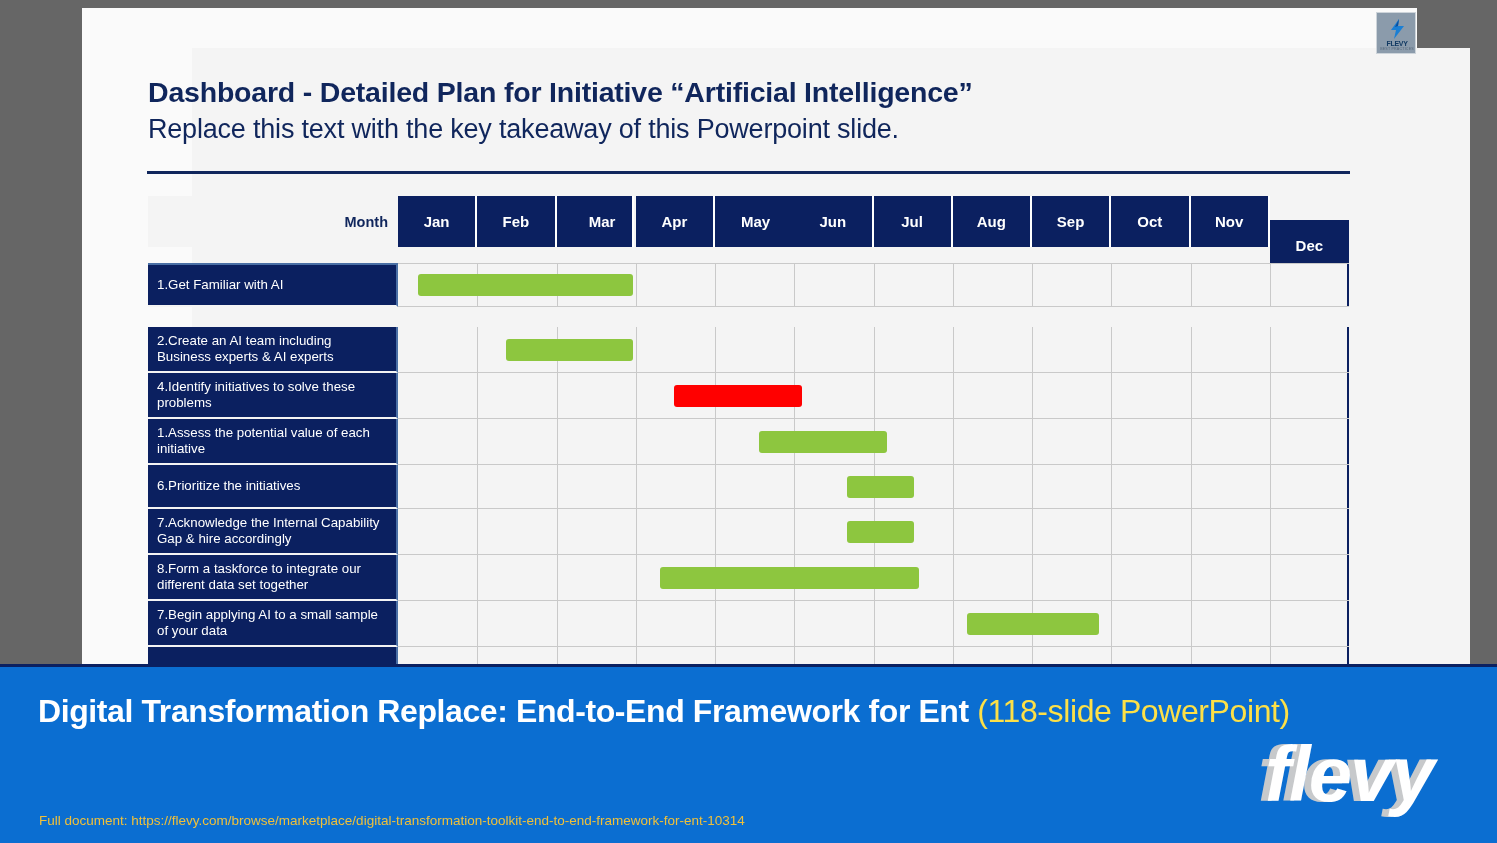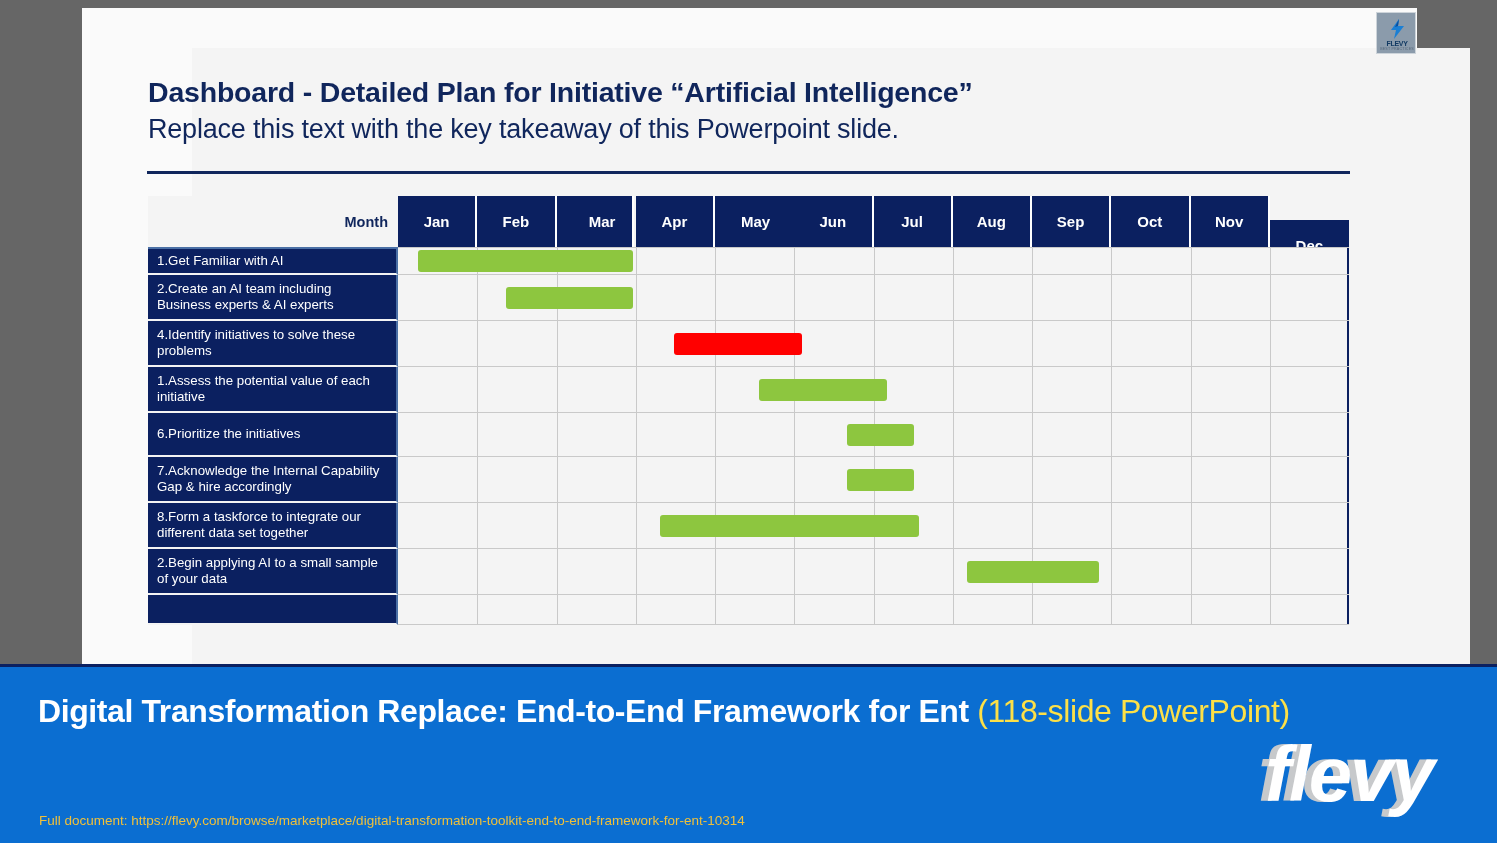--- a/index.html
+++ b/index.html
@@ -191,39 +191,39 @@
           <div class="g-mcell" style="left: 646.25px; width: 79.25px;">Jun</div>
           <div class="g-mcell" style="left: 725.5px; width: 79.25px;">Jul</div>
           <div class="g-mcell" style="left: 804.75px; width: 79.25px;">Aug</div>
           <div class="g-mcell" style="left: 884px; width: 79.25px;">Sep</div>
           <div class="g-mcell" style="left: 963.25px; width: 79.25px;">Oct</div>
           <div class="g-mcell" style="left: 1042.5px; width: 79.25px;">Nov</div>
           <div class="g-mcell" style="left: 1121.75px; width: 79.25px; border-right: none; margin-top: 24px;">Dec</div>
         </div>
     </div>
     <div class="g-body" id="gantt-body">
-        <div class="g-row" style="height: 28px;">
+        <div class="g-row" style="height: 44px; margin-top: 16px;">
           <div class="g-label first">1.Get Familiar with AI</div>
           <div class="g-track first">
             <div class="g-grid" style="left: 79.25px;"></div>
             <div class="g-grid" style="left: 158.5px;"></div>
             <div class="g-grid" style="left: 237.75px;"></div>
             <div class="g-grid" style="left: 317px;"></div>
             <div class="g-grid" style="left: 396.25px;"></div>
             <div class="g-grid" style="left: 475.5px;"></div>
             <div class="g-grid" style="left: 554.75px;"></div>
             <div class="g-grid" style="left: 634px;"></div>
             <div class="g-grid" style="left: 713.25px;"></div>
             <div class="g-grid" style="left: 792.5px;"></div>
             <div class="g-grid" style="left: 871.75px;"></div>
             <div class="g-edge-right"></div>
             <div class="bar" style="left: 19.8125px; width: 215.56px; background: rgb(141, 198, 63);"></div>
           </div>
         </div>
-        <div class="g-row" style="height: 46px;">
+        <div class="g-row" style="height: 46px; margin-top: 20px;">
           <div class="g-label">2.Create an AI team including Business experts &amp; AI experts</div>
           <div class="g-track">
             <div class="g-grid" style="left: 79.25px;"></div>
             <div class="g-grid" style="left: 158.5px;"></div>
             <div class="g-grid" style="left: 237.75px;"></div>
             <div class="g-grid" style="left: 317px;"></div>
             <div class="g-grid" style="left: 396.25px;"></div>
             <div class="g-grid" style="left: 475.5px;"></div>
             <div class="g-grid" style="left: 554.75px;"></div>
             <div class="g-grid" style="left: 634px;"></div>
@@ -318,21 +318,21 @@
             <div class="g-grid" style="left: 554.75px;"></div>
             <div class="g-grid" style="left: 634px;"></div>
             <div class="g-grid" style="left: 713.25px;"></div>
             <div class="g-grid" style="left: 792.5px;"></div>
             <div class="g-grid" style="left: 871.75px;"></div>
             <div class="g-edge-right"></div>
             <div class="bar" style="left: 261.525px; width: 259.147px; background: rgb(141, 198, 63);"></div>
           </div>
         </div>
         <div class="g-row" style="height: 46px;">
-          <div class="g-label">2.Begin applying AI to a small sample of your data</div>
+          <div class="g-label">7.Begin applying AI to a small sample of your data</div>
           <div class="g-track">
             <div class="g-grid" style="left: 79.25px;"></div>
             <div class="g-grid" style="left: 158.5px;"></div>
             <div class="g-grid" style="left: 237.75px;"></div>
             <div class="g-grid" style="left: 317px;"></div>
             <div class="g-grid" style="left: 396.25px;"></div>
             <div class="g-grid" style="left: 475.5px;"></div>
             <div class="g-grid" style="left: 554.75px;"></div>
             <div class="g-grid" style="left: 634px;"></div>
             <div class="g-grid" style="left: 713.25px;"></div>

